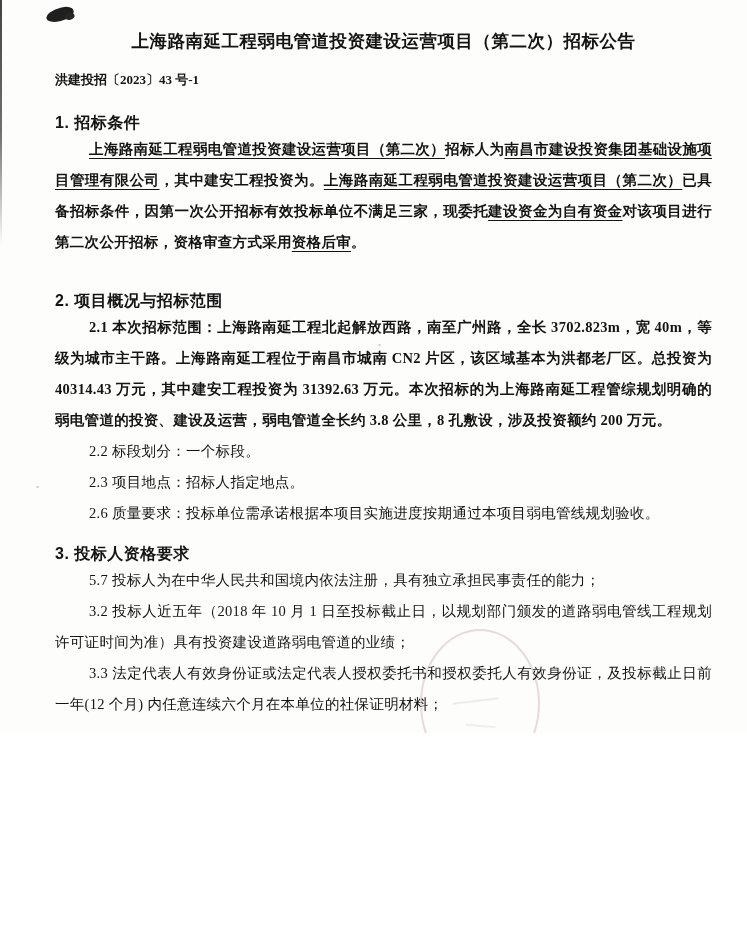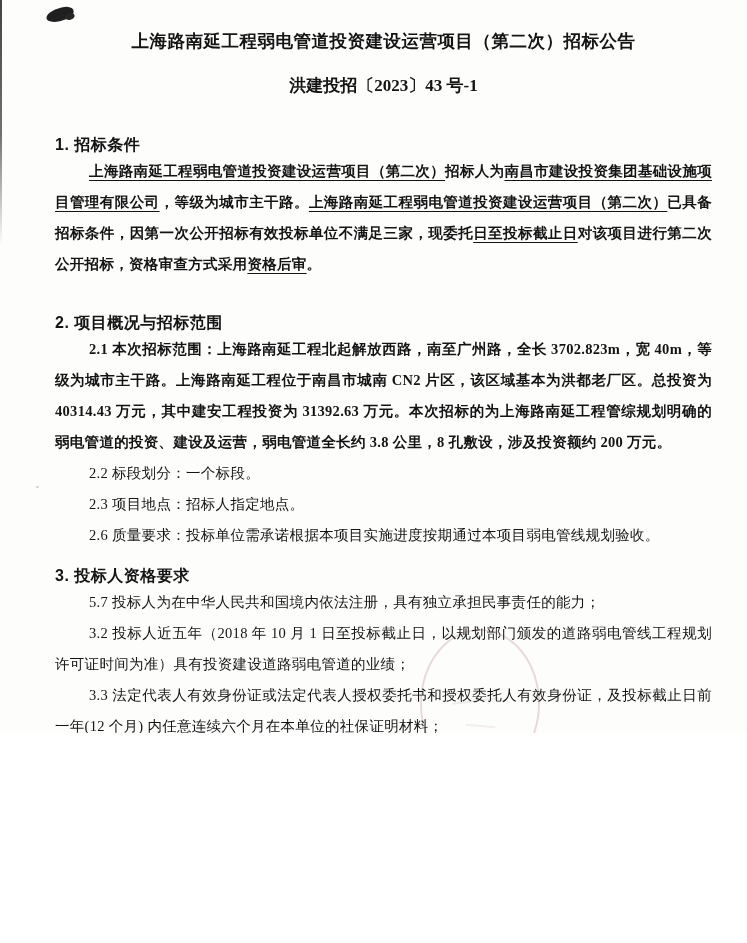--- a/index.html
+++ b/index.html
@@ -24,34 +24,34 @@
   }
   .title {
     padding-top: 29px;
     font-size: 17.5px;
     line-height: 24px;
     font-weight: bold;
     text-align: center;
     letter-spacing: 0.5px;
   }
   .docnum {
-    margin-top: 21px;
-    font-size: 17px;
+    margin-top: 15px;
+    font-size: 13px;
     line-height: 24px;
     font-weight: bold;
-    text-align: center;
+    text-align: left;
   }
   .sec-heading {
     font-size: 16px;
     line-height: 22px;
     font-weight: bold;
     letter-spacing: 0.5px;
     font-family: "Liberation Sans", "DejaVu Sans", sans-serif;
   }
-  .h1 { margin-top: 36px; }
+  .h1 { margin-top: 20px; }
   .h2 { margin-top: 32px; }
   .h3 { margin-top: 14px; }
   p.body {
     margin: 0;
     font-size: 14.5px;
     line-height: 31px;
     text-align: justify;
     text-justify: inter-character;
     text-indent: 2.35em;
     letter-spacing: 0.3px;
@@ -157,21 +157,21 @@
   <div class="stamp"></div>
   <div class="stamp-mark-a"></div>
   <div class="stamp-mark-b"></div>
 
   <div class="content">
 
     <div class="title">上海路南延工程弱电管道投资建设运营项目（第二次）招标公告</div>
     <div class="docnum">洪建投招〔2023〕43 号-1</div>
 
     <div class="sec-heading h1">1. 招标条件</div>
-    <p class="body bold p1"><span class="u">上海路南延工程弱电管道投资建设运营项目（第二次）</span><span>招标人为</span><span class="u">南昌市建设投资集团基础设施项目管理有限公司</span><span>，等级为城市主干路。</span><span class="u">上海路南延工程弱电管道投资建设运营项目（第二次）</span><span>已具备招标条件，因第一次公开招标有效投标单位不满足三家，现委托</span><span class="u">日至投标截止日</span><span>对该项目进行第二次公开招标，资格审查方式采用</span><span class="u">资格后审</span><span>。</span></p>
+    <p class="body bold p1"><span class="u">上海路南延工程弱电管道投资建设运营项目（第二次）</span><span>招标人为</span><span class="u">南昌市建设投资集团基础设施项目管理有限公司</span><span>，其中建安工程投资为。</span><span class="u">上海路南延工程弱电管道投资建设运营项目（第二次）</span><span>已具备招标条件，因第一次公开招标有效投标单位不满足三家，现委托</span><span class="u">建设资金为自有资金</span><span>对该项目进行第二次公开招标，资格审查方式采用</span><span class="u">资格后审</span><span>。</span></p>
 
     <div class="sec-heading h2">2. 项目概况与招标范围</div>
     <p class="body bold p21">2.1 本次招标范围：上海路南延工程北起解放西路，南至广州路，全长 3702.823m，宽 40m，等级为城市主干路。上海路南延工程位于南昌市城南 CN2 片区，该区域基本为洪都老厂区。总投资为 40314.43 万元，其中建安工程投资为 31392.63 万元。本次招标的为上海路南延工程管综规划明确的弱电管道的投资、建设及运营，弱电管道全长约 3.8 公里，8 孔敷设，涉及投资额约 200 万元。</p>
     <p class="body p22">2.2 标段划分：一个标段。</p>
     <p class="body p23">2.3 项目地点：招标人指定地点。</p>
     <p class="body p26">2.6 质量要求：投标单位需承诺根据本项目实施进度按期通过本项目弱电管线规划验收。</p>
 
     <div class="sec-heading h3">3. 投标人资格要求</div>
     <p class="body p31">5.7 投标人为在中华人民共和国境内依法注册，具有独立承担民事责任的能力；</p>
     <p class="body p32">3.2 投标人近五年（2018 年 10 月 1 日至投标截止日，以规划部门颁发的道路弱电管线工程规划许可证时间为准）具有投资建设道路弱电管道的业绩；</p>

